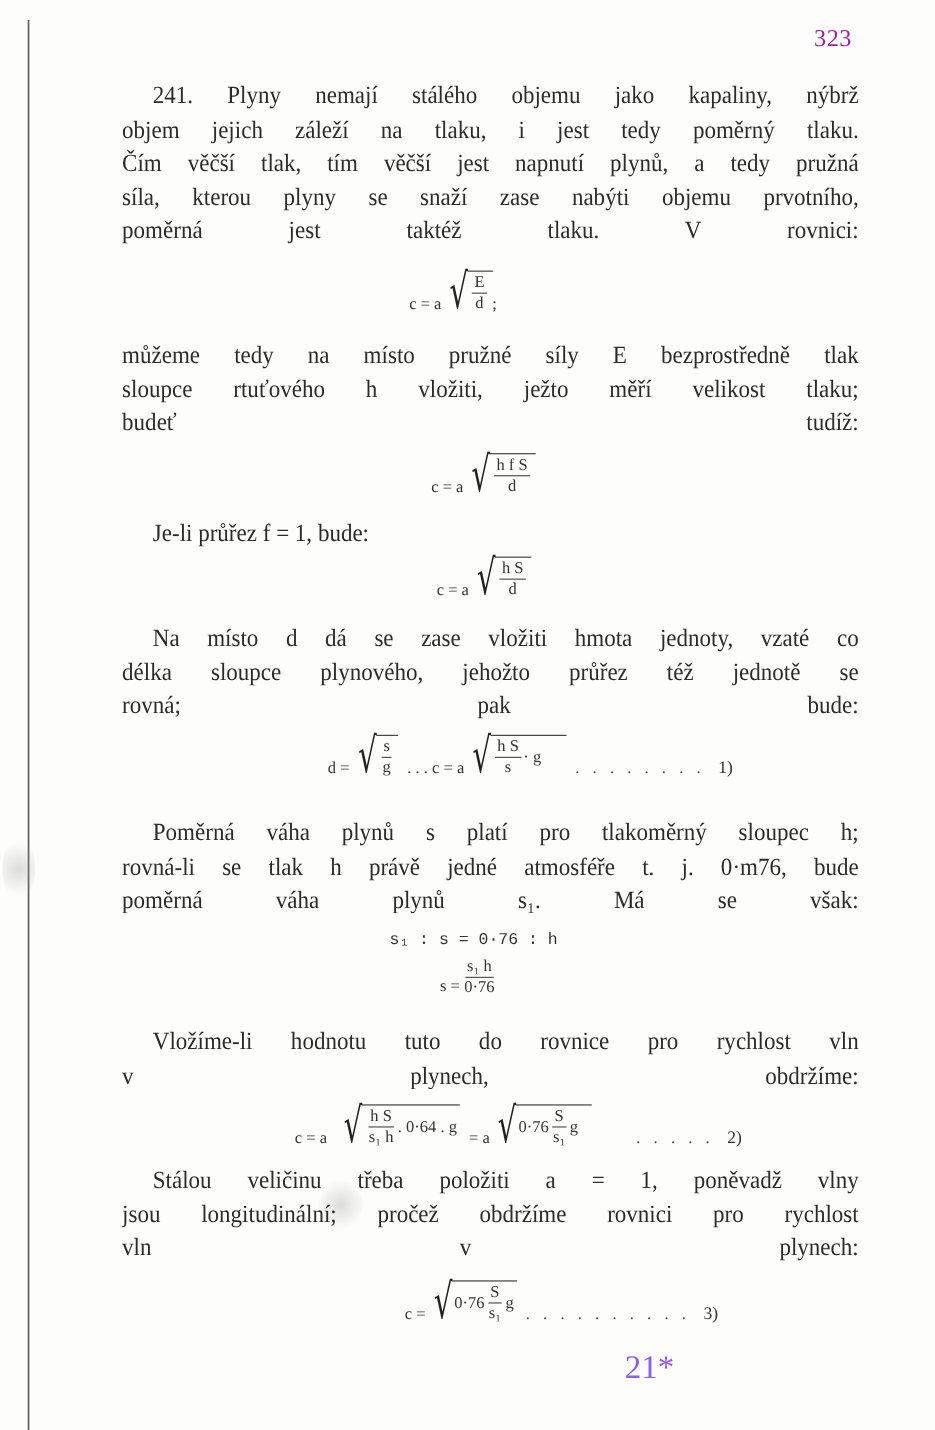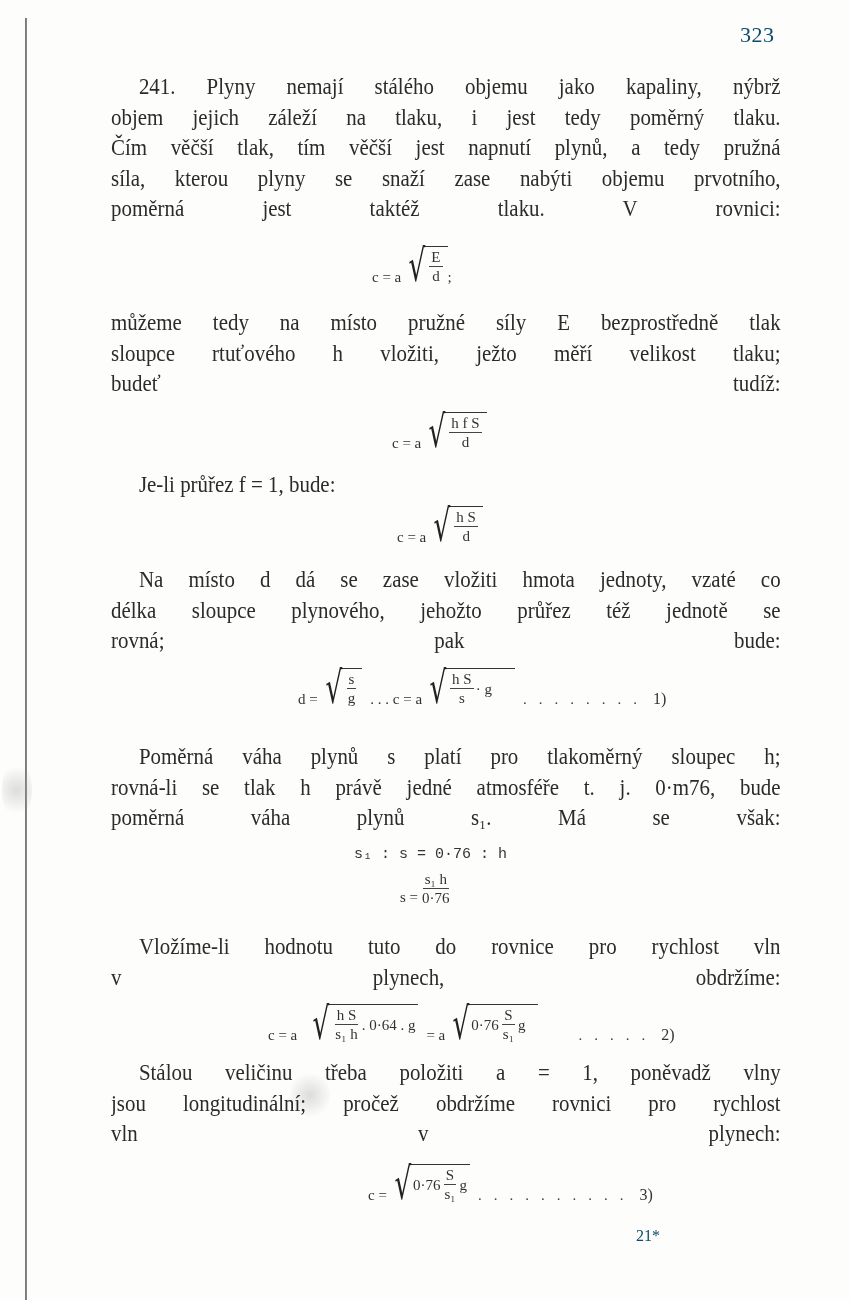--- a/index.html
+++ b/index.html
@@ -11,21 +11,21 @@
     }
     .binding-line {
       position: absolute; left: 25px; top: 18px; width: 2px; height: 1282px;
       background: linear-gradient(to right, #9a9a9a, #5a5a5a, #b0b0b0);
     }
     .smudge {
       position: absolute; border-radius: 50%;
       background: radial-gradient(circle, rgba(160,160,160,0.35), rgba(160,160,160,0) 70%);
     }
     .page-number {
-      position: absolute; top: 22px; left: 740px; font-size: 22px; color: #0c4a6e;
+      position: absolute; top: 22px; left: 740px; font-size: 22px; color: #a21caf;
       letter-spacing: 0.5px;
     }
     .para {
       position: absolute; left: 111px; width: 670px;
       font-size: 22.5px; line-height: 30.5px; text-align: justify;
       text-align-last: justify; color: #2b2b2b;
       transform: scaleX(0.93); transform-origin: left top;
       width: 720px;
     }
     .para.last-left { text-align-last: left; }
@@ -40,21 +40,21 @@
     }
     .frac { display: inline-flex; flex-direction: column; align-items: center; vertical-align: middle; margin: 0 2px; line-height: 1; }
     .frac .num { padding: 0 2px 1px; border-bottom: 1px solid #444; }
     .frac .den { padding: 2px 2px 0; }
     .sqrt { display: inline-flex; align-items: stretch; margin-left: 2px; }
     .sqrt .rad-sign { font-size: 44px; line-height: 0.9; transform: scaleX(0.6); margin-right: -6px; color: #222; font-family: "DejaVu Serif", serif; }
     .sqrt .rad-body { border-top: 1.5px solid #333; padding: 2px 3px 0 2px; display: inline-flex; align-items: center; }
     .eq .sp { display: inline-block; width: 8px; }
     .eq .dots { letter-spacing: 12px; color: #444; }
     .eq .tag { margin-left: 4px; font-size: 16px; }
-    .star { position: absolute; left: 636px; top: 1227px; font-size: 16px; color: #0c4a6e; }
+    .star { position: absolute; left: 568px; top: 1227px; font-size: 30px; color: #8b5cf6; }
   </style>
 </head>
 <body>
 
 <div class="binding-line"></div>
 <div class="smudge" style="left:2px;top:760px;width:30px;height:60px;"></div>
 <div class="smudge" style="left:290px;top:1070px;width:40px;height:50px;"></div>
 
 <div class="page-number">323</div>
 

